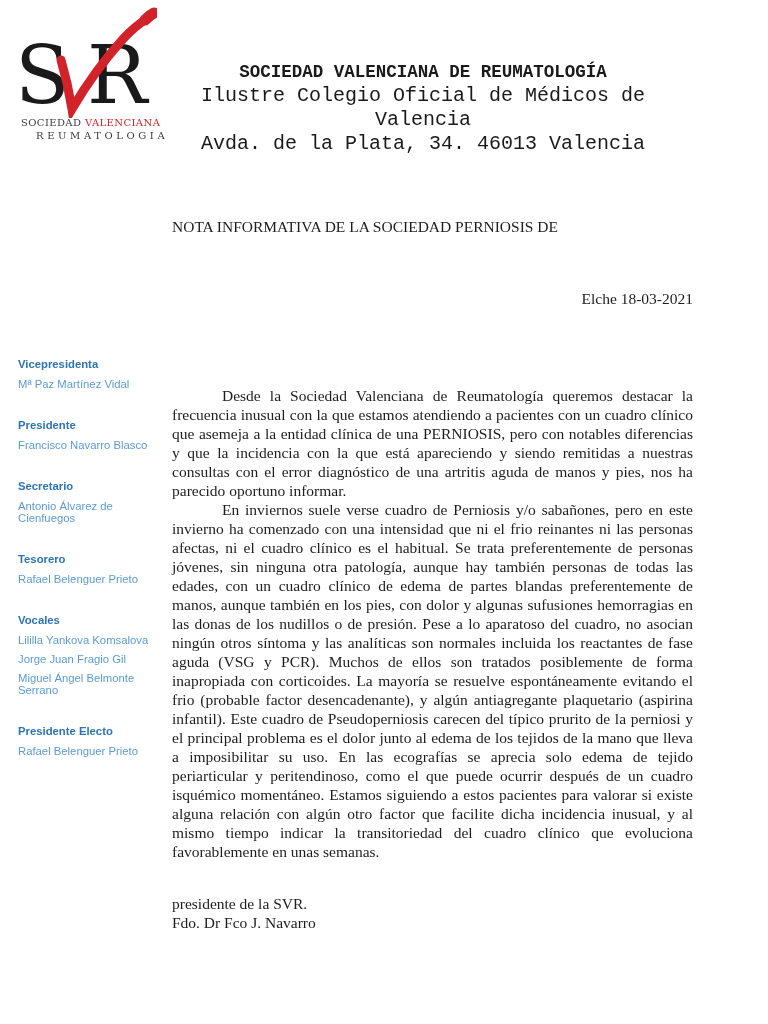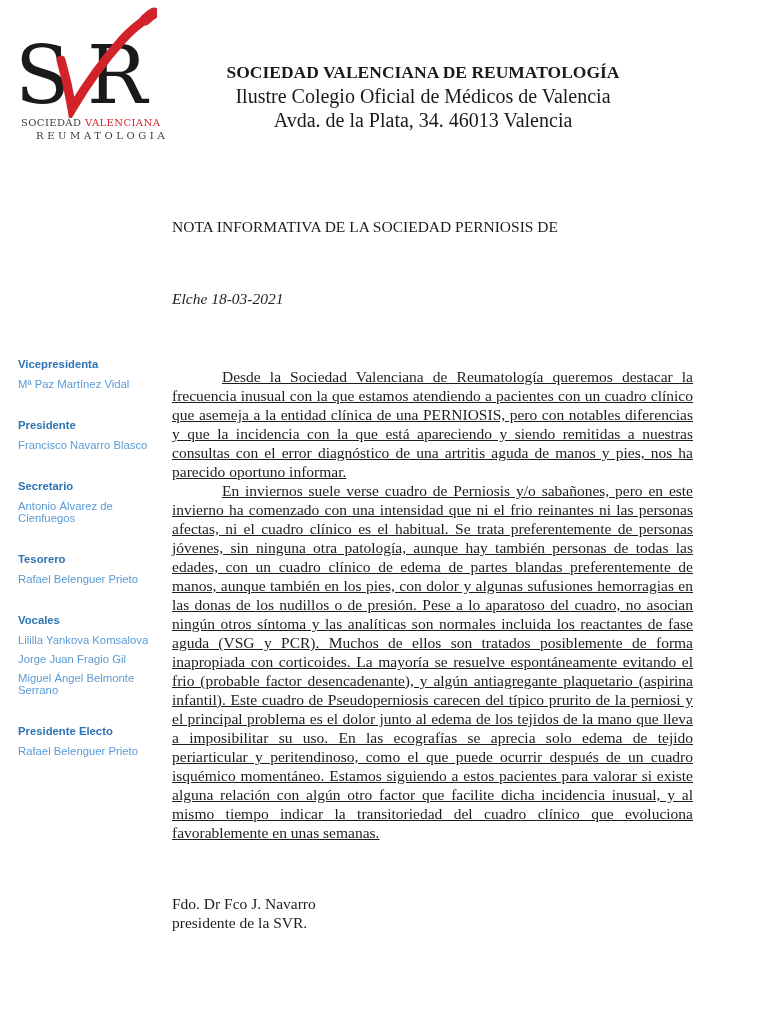--- a/index.html
+++ b/index.html
@@ -16,32 +16,32 @@
   .logo-line1 { position:absolute; left:6px; top:111px; width:133px;
     font-family:"DejaVu Serif",serif; font-size:10px; letter-spacing:0.4px;
     color:#3a3a3a; white-space:nowrap; }
   .logo-line1 .red { color:#d2232a; }
   .logo-line2 { position:absolute; left:21px; top:124px; width:133px;
     font-family:"DejaVu Serif",serif; font-size:10px; letter-spacing:3.6px;
     color:#3a3a3a; white-space:nowrap; }
 
   
   .header { position:absolute; left:180px; top:60px; width:486px;
-    text-align:center; font-family:Liberation Serif, serif;
+    text-align:center; font-family:Liberation Mono, monospace;
     color:#1a1a1a; }
   .header .org { font-size:17.5px; font-weight:bold; line-height:24px; }
   .header .sub { font-size:20px; line-height:24px; }
 
   
   .doc-title { position:absolute; left:172px; top:217px; width:521px;
     font-size:15.5px; line-height:19px; color:#1d1d1d; }
   .dateline { position:absolute; left:172px; top:290px; width:521px;
-    font-size:15.5px;font-style:italic; }
-  .body-text { position:absolute; left:172px; top:367px; width:521px;
-    font-size:15.5px; line-height:19px; text-align:justify;text-decoration:underline; }
+    text-align:right; font-size:15.5px; }
+  .body-text { position:absolute; left:172px; top:386px; width:521px;
+    font-size:15.5px; line-height:19px; text-align:justify; }
   .body-text p { margin:0; text-indent:50px; }
   .signature { position:absolute; left:172px; top:894px; width:400px;
     font-size:15.5px; line-height:19px; }
 
   
   .board { position:absolute; left:18px; top:358px; width:150px;
     font-family:"Liberation Sans","DejaVu Sans",sans-serif; font-size:11.3px; }
   .board .group { margin-bottom:29px; }
   .board .role { color:#2e74b5; font-weight:bold; line-height:12px; margin-bottom:8px; }
   .board .name { color:#5b9bd5; line-height:12px; margin-bottom:7px; }
@@ -103,17 +103,17 @@
       <div class="name">Rafael Belenguer Prieto</div>
     </div>
   </div>
 
   <div class="body-text">
     <p>Desde la Sociedad Valenciana de Reumatología queremos destacar la frecuencia inusual con la que estamos atendiendo a pacientes con un cuadro clínico que asemeja a la entidad clínica de una PERNIOSIS, pero con notables diferencias y que la incidencia con la que está apareciendo y siendo remitidas a nuestras consultas con el error diagnóstico de una artritis aguda de manos y pies, nos ha parecido oportuno informar.</p>
     <p>En inviernos suele verse cuadro de Perniosis y/o sabañones, pero en este invierno ha comenzado con una intensidad que ni el frio reinantes ni las personas afectas, ni el cuadro clínico es el habitual. Se trata preferentemente de personas jóvenes, sin ninguna otra patología, aunque hay también personas de todas las edades, con un cuadro clínico de edema de partes blandas preferentemente de manos, aunque también en los pies, con dolor y algunas sufusiones hemorragias en las donas de los nudillos o de presión. Pese a lo aparatoso del cuadro, no asocian ningún otros síntoma y las analíticas son normales incluida los reactantes de fase aguda (VSG y PCR).  Muchos de ellos son tratados posiblemente de forma inapropiada con corticoides. La mayoría se resuelve espontáneamente evitando el frio (probable factor desencadenante), y algún antiagregante plaquetario (aspirina infantil). Este cuadro de Pseudoperniosis carecen del típico prurito de la perniosi y el principal problema es el dolor junto al edema de los tejidos de la mano que lleva a imposibilitar su uso. En las ecografías se aprecia solo edema de tejido periarticular y peritendinoso, como el que puede ocurrir después de un cuadro isquémico momentáneo. Estamos siguiendo a estos pacientes para valorar si existe alguna relación con algún otro factor que facilite dicha incidencia inusual, y al mismo tiempo indicar la transitoriedad del cuadro clínico que evoluciona favorablemente en unas semanas.</p>
   </div>
 
   <div class="signature">
+    <div>presidente de la SVR.</div>
     <div>Fdo. Dr Fco J. Navarro</div>
-    <div>presidente de la SVR.</div>
   </div>
 
 </div>
 
 </body></html>

